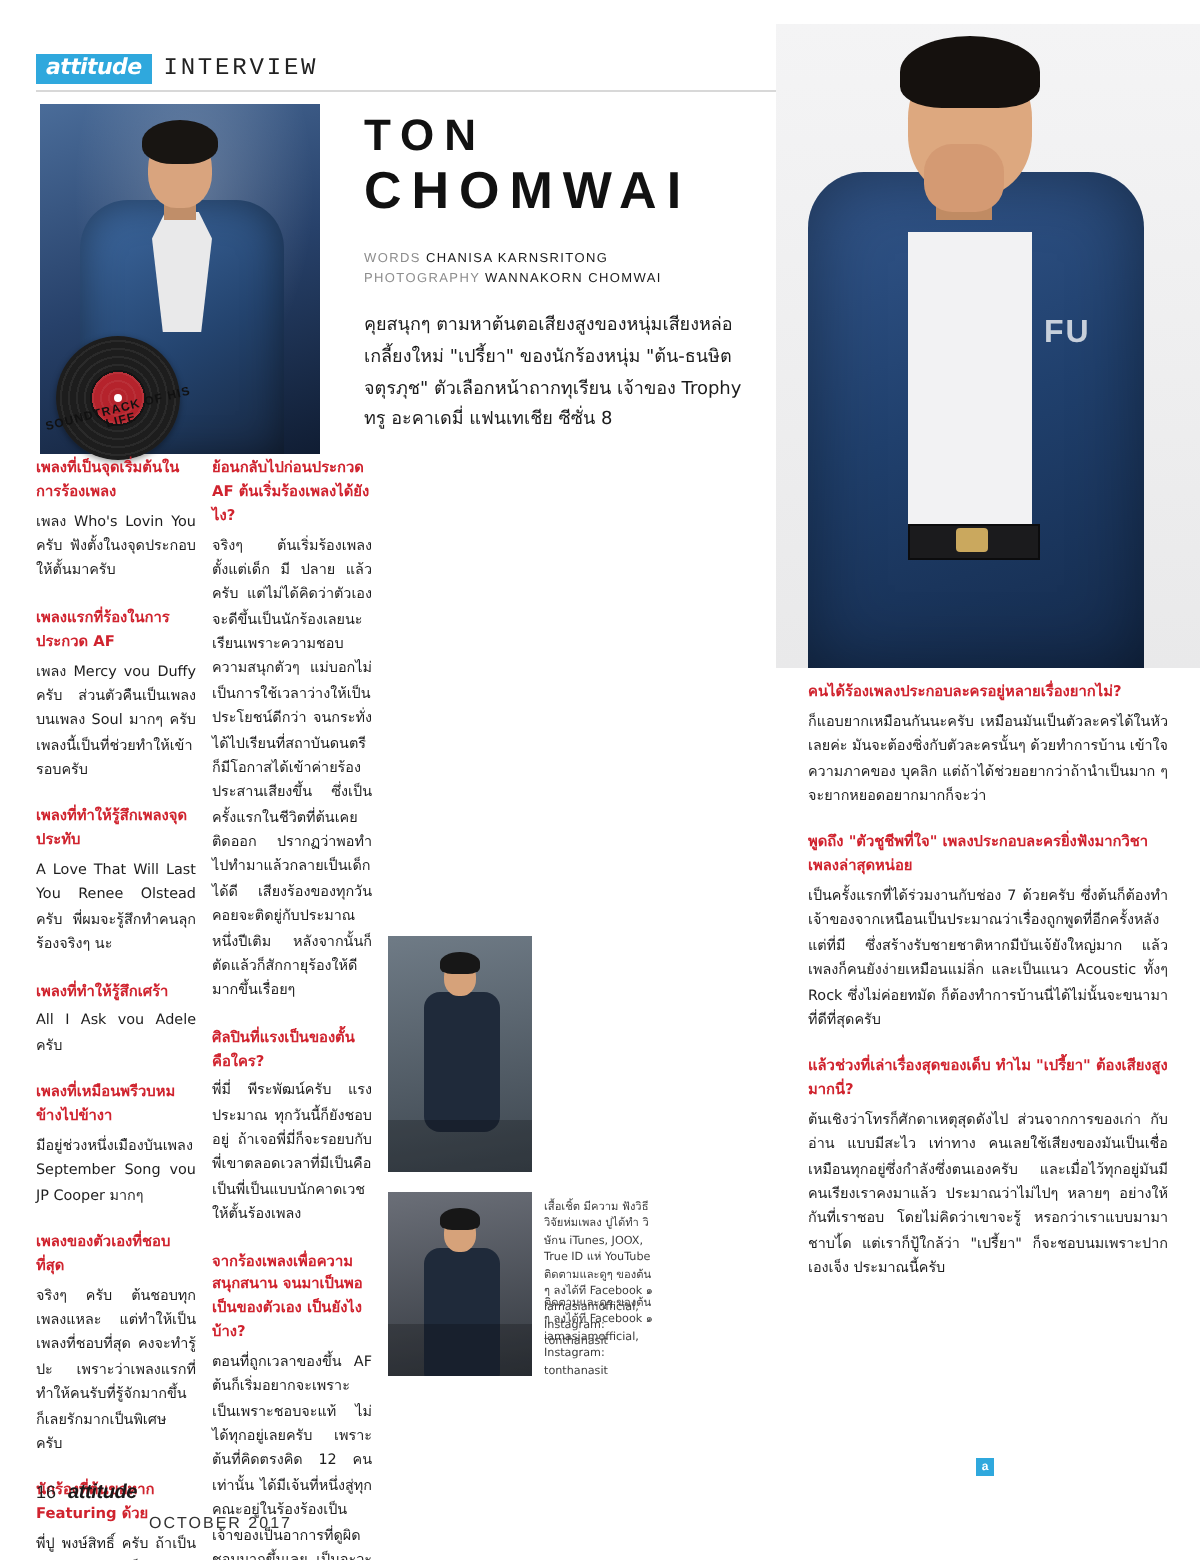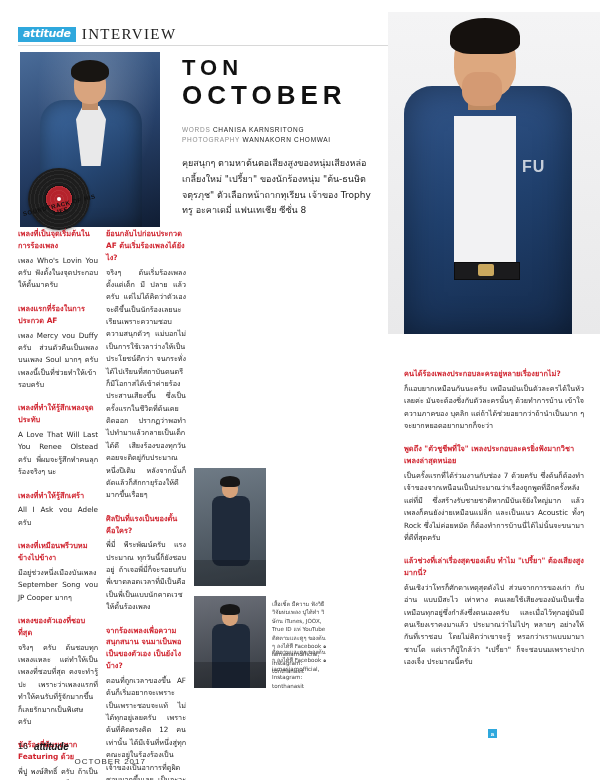--- a/index.html
+++ b/index.html
@@ -36,24 +36,24 @@
     color: #ffffff;
     font-size: 11px;
     font-weight: bold;
     font-style: italic;
     padding: 1px 5px 2px 5px;
     letter-spacing: -0.3px;
     line-height: 12px;
   }
   .header-label {
     color: #222222;
-    font-size: 15px;
+    font-size: 12px;
     letter-spacing: 1.4px;
     margin-left: 6px;
-    font-family: Liberation Serif, serif;
+    font-family: Liberation Mono, monospace;
   }
   .header-rule {
     position: absolute;
     left: 18px; top: 45px;
     width: 564px;
     height: 1px;
     background: #d8d8d8;
   }
 
   
@@ -280,21 +280,21 @@
     text-align: justify;
   }
 
   .col {
     position: absolute;
     font-family: "DejaVu Sans", sans-serif;
   }
   .col1 { left: 18px;  top: 228px; width: 80px; }
   .col2 { left: 106px; top: 228px; width: 80px; }
   .col3 { left: 194px; top: 462px; width: 90px; }
-  .col4 { left: 404px; top: 340px; width: 180px; margin-top: 28px; }
+  .col4 { left: 404px; top: 340px; width: 180px; }
 
   
   .small-photo-1 {
     position: absolute;
     left: 194px; top: 468px;
     width: 72px; height: 118px;
     background: linear-gradient(170deg,#6f7b86 0%, #3d464f 100%);
     overflow: hidden;
   }
   .small-photo-2 {
@@ -409,21 +409,21 @@
     <div class="mp-buckle"></div>
     <div class="mp-neck"></div>
     <div class="mp-head"></div>
     <div class="mp-hair"></div>
     <div class="mp-hand"></div>
     <div class="mp-text-badge">FU</div>
   </div>
 
   <div class="title">
     <div class="title-line1">TON</div>
-    <div class="title-line2">OCTOBER</div>
+    <div class="title-line2">CHOMWAI</div>
   </div>
 
   <div class="credits">
     <div>
       <span class="lbl">WORDS</span>
       <span>CHANISA KARNSRITONG</span>
     </div>
     <div>
       <span class="lbl">PHOTOGRAPHY</span>
       <span>WANNAKORN CHOMWAI</span>

